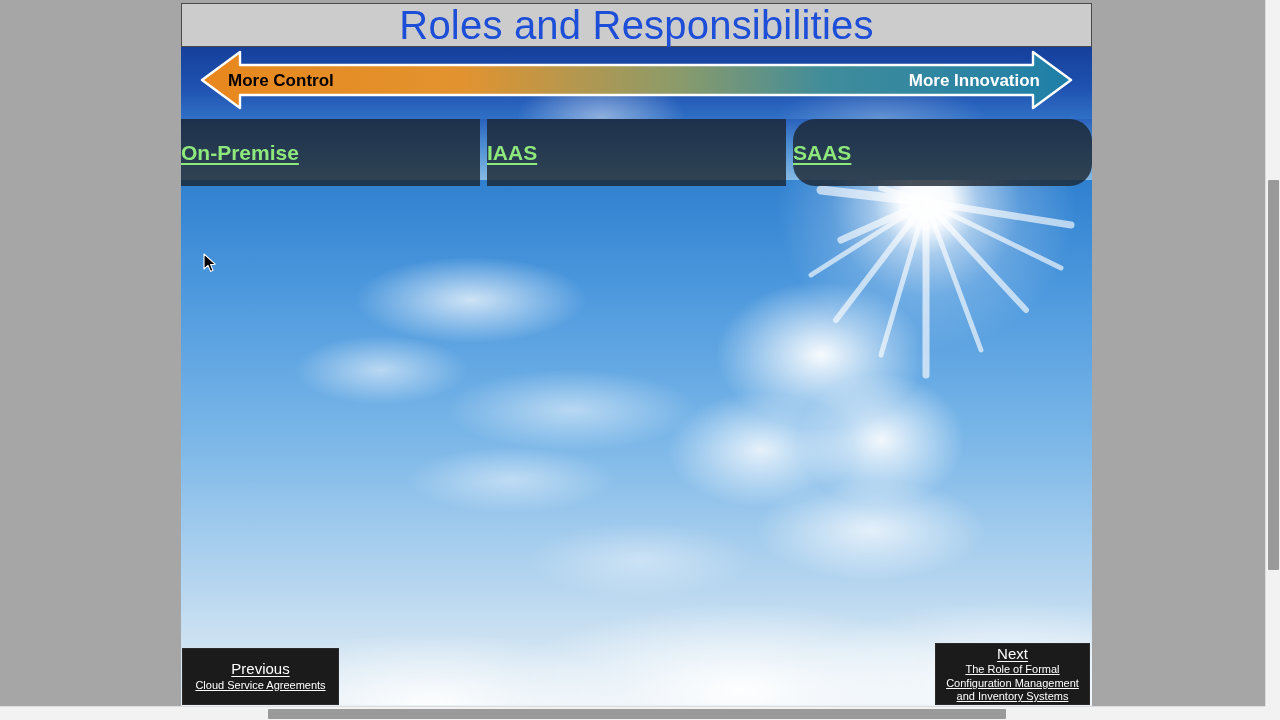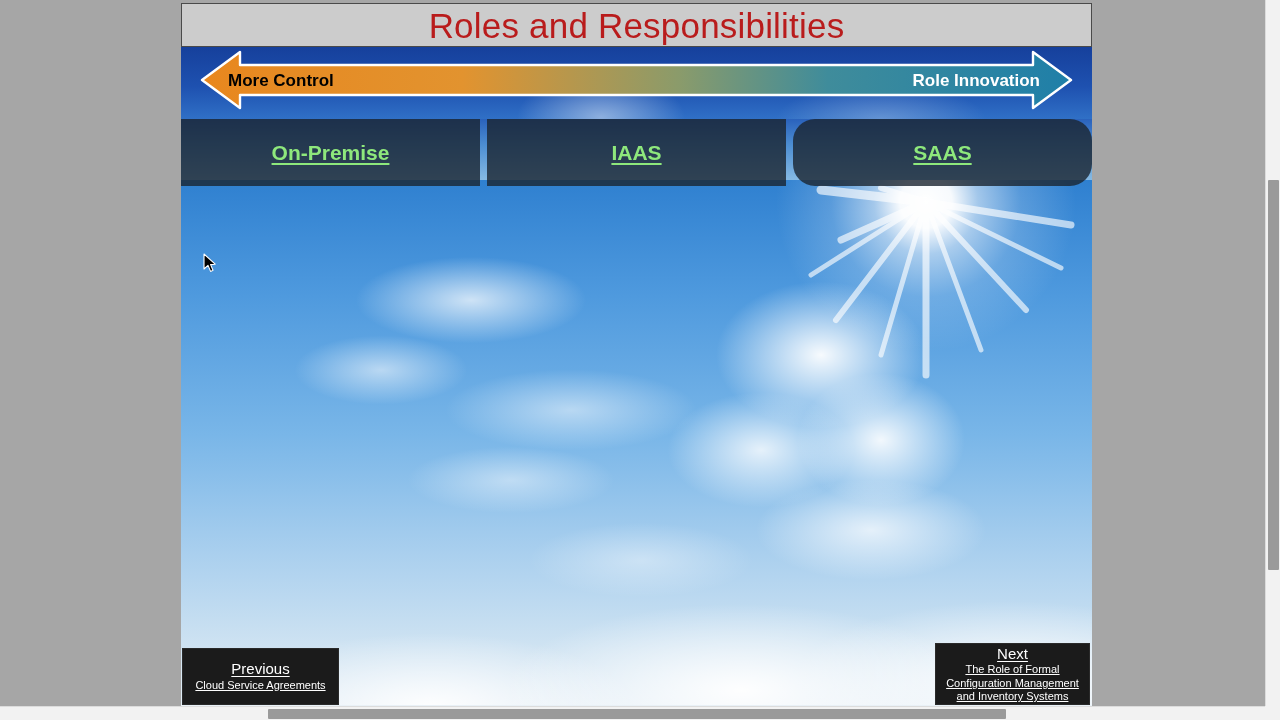--- a/index.html
+++ b/index.html
@@ -22,22 +22,22 @@
 
   
   #title-bar {
     position: absolute; left: 0; top: 3px;
     width: 911px; height: 44px;
     background: #cccccc;
     border: 1px solid #4a4a4a;
     display: flex; align-items: center; justify-content: center;
   }
   #title-text {
-    color: #b91c1c;
-    font-size: 35px;
+    color: #1d4ed8;
+    font-size: 40px;
     font-weight: 400;
     letter-spacing: .2px;
     line-height: 1;
     white-space: nowrap;
   }
 
   
   #sky {
     position: absolute; left: 0; top: 47px;
     width: 911px; height: 664px;
@@ -110,21 +110,21 @@
 
   
   #tab-strip {
     position: absolute; left: 0; top: 119px;
     width: 911px; height: 67px;
     display: flex;
   }
   .tab {
     flex: 1 1 0;
     position: relative;
-    display: flex; align-items: center; justify-content: center;
+    display: flex; align-items: center; justify-content: flex-start;
     background: rgba(26,36,48,.80);
     margin-right: 7px;
   }
   .tab:last-child { margin-right: 0; border-radius: 22px; }
   .tab-label {
     color: #8ee87c;
     font-size: 21px;
     font-weight: bold;
     text-decoration: underline;
     text-underline-offset: 3px;
@@ -219,21 +219,21 @@
             <stop offset="0%" stop-color="#e8871e"></stop>
             <stop offset="30%" stop-color="#e2932f"></stop>
             <stop offset="55%" stop-color="#8a9b6b"></stop>
             <stop offset="72%" stop-color="#3f8c9b"></stop>
             <stop offset="100%" stop-color="#1f7fa8"></stop>
           </linearGradient>
         </defs>
         <polygon points="2,33 40,5 40,18 833,18 833,5 871,33 833,61 833,48 40,48 40,61" fill="url(#spectrumGrad)" stroke="#ffffff" stroke-width="2.4" stroke-linejoin="round"></polygon>
       </svg>
       <div class="arrow-label" id="label-control">More Control</div>
-      <div class="arrow-label" id="label-innovation">Role Innovation</div>
+      <div class="arrow-label" id="label-innovation">More Innovation</div>
     </div>
 
     <div id="tab-strip">
       <div class="tab">
         <span class="tab-label">On-Premise</span>
       </div>
       <div class="tab">
         <span class="tab-label">IAAS</span>
       </div>
       <div class="tab">

